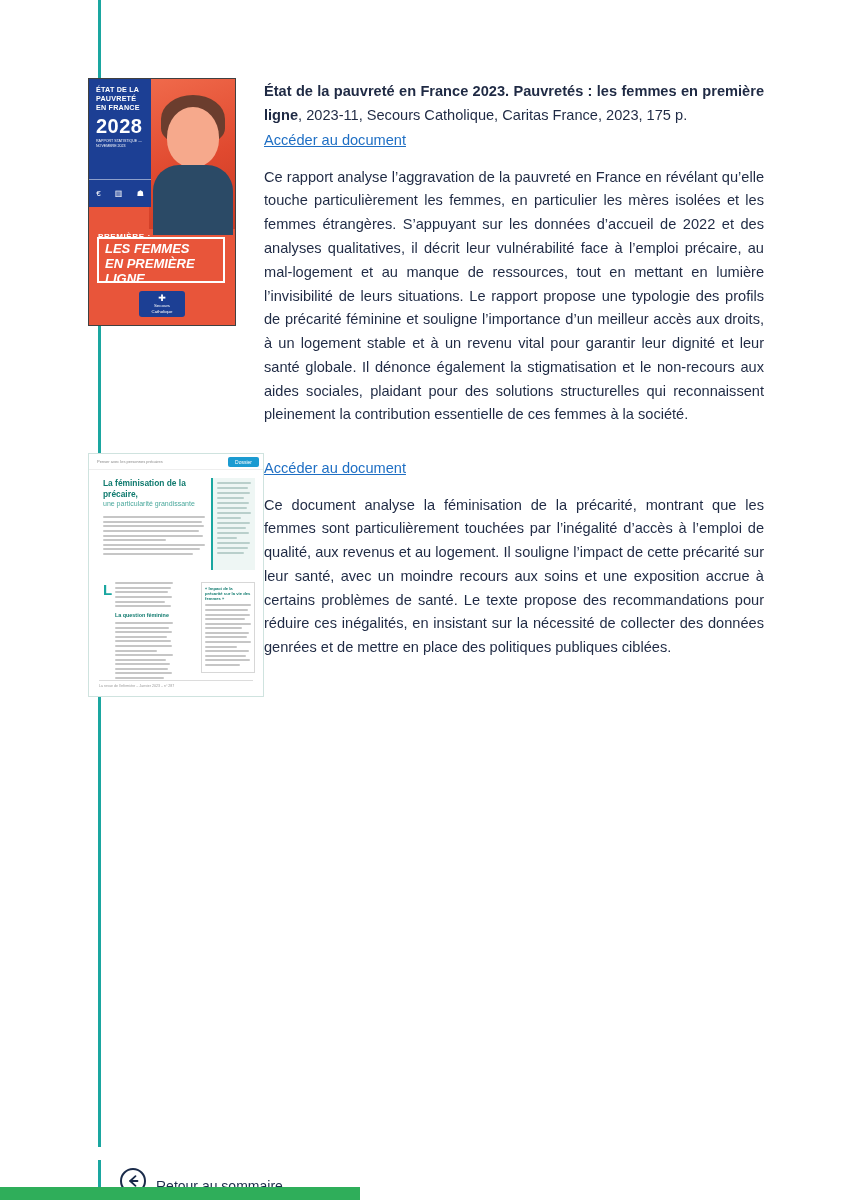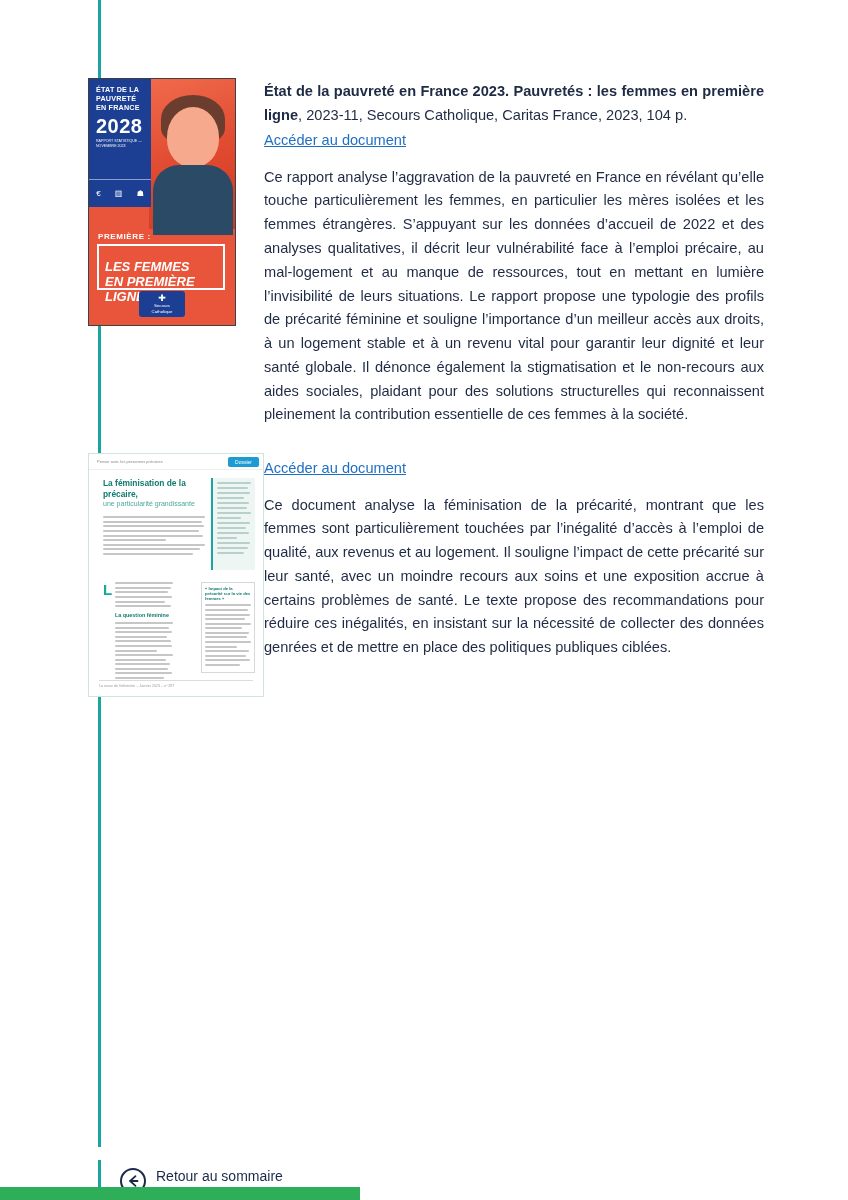--- a/index.html
+++ b/index.html
@@ -105,23 +105,23 @@
     position: absolute; left: 12px; top: 16px; width: 64px; height: 48px;
     border-radius: 50% 50% 30% 30%;
     background: #6b3d2e;
   }
   .c1-body {
     position: absolute; left: 4px; top: 86px; width: 80px; height: 70px;
     background: #2b4a66;
     border-radius: 26px 26px 0 0;
   }
   .c1-band {
-    position: absolute; left: 8px; top: 165px; width: 128px; height: 46px;
+    position: absolute; left: 8px; top: 158px; width: 128px; height: 46px;
     border: 2px solid #ffffff;
-    padding: 14px 6px;
+    padding: 3px 6px;
   }
   .c1-band .l1 { color: #fff; font-size: 13px; font-weight: bold; font-style: italic; line-height: 1.15; }
   .c1-band .l2 { color: #fff; font-size: 13px; font-weight: bold; font-style: italic; line-height: 1.15; }
   .c1-pauvretes {
     position: absolute; left: 9px; top: 153px;
     color: #fff; font-size: 8px; font-weight: bold; letter-spacing: .6px;
   }
   .c1-logo {
     position: absolute; left: 50px; bottom: 8px; width: 46px; height: 26px;
     background: #1c3f94; border-radius: 3px;
@@ -195,21 +195,21 @@
   .footer {
     position: absolute;
     left: 0; bottom: 26px; width: 848px;
   }
   .footer-rule {
     position: absolute; left: 98px; top: -14px; width: 3px; height: 76px;
     background: #1aa6a0;
   }
   .back-link {
     position: absolute; left: 120px; top: -6px;
-    display: flex; align-items: flex-start; gap: 10px;
+    display: flex; align-items: flex-end; gap: 10px;
     cursor: pointer;
   }
   .arrow-circle {
     width: 26px; height: 26px; border-radius: 50%;
     border: 2px solid #1a2b4a;
     display: flex; align-items: center; justify-content: center;
   }
   .arrow-circle svg { display: block; }
   .back-label { font-size: 14px; color: #1a2b4a; }
 </style>
@@ -247,21 +247,21 @@
           </div>
           <div class="c1-logo">
             <span class="cross">✚</span>
             <span>Secours</span>
             <span>Catholique</span>
           </div>
         </div>
       </div>
       <div class="entry-text">
         <div class="ref">
-          <b>État de la pauvreté en France 2023. Pauvretés : les femmes en première ligne</b><span>, 2023-11, Secours Catholique, Caritas France, 2023, 104 p.</span>
+          <b>État de la pauvreté en France 2023. Pauvretés : les femmes en première ligne</b><span>, 2023-11, Secours Catholique, Caritas France, 2023, 175 p.</span>
         </div>
         <a class="doc-link">Accéder au document</a>
         <div class="abstract">Ce rapport analyse l’aggravation de la pauvreté en France en révélant qu’elle touche particulièrement les femmes, en particulier les mères isolées et les femmes étrangères. S’appuyant sur les données d’accueil de 2022 et des analyses qualitatives, il décrit leur vulnérabilité face à l’emploi précaire, au mal-logement et au manque de ressources, tout en mettant en lumière l’invisibilité de leurs situations. Le rapport propose une typologie des profils de précarité féminine et souligne l’importance d’un meilleur accès aux droits, à un logement stable et à un revenu vital pour garantir leur dignité et leur santé globale. Il dénonce également la stigmatisation et le non-recours aux aides sociales, plaidant pour des solutions structurelles qui reconnaissent pleinement la contribution essentielle de ces femmes à la société.</div>
       </div>
     </div>
 
     <div class="entry" style="margin-top:14px;">
       <div class="thumb-wrap">
         <div class="cover2">
           <div class="c2-head">

